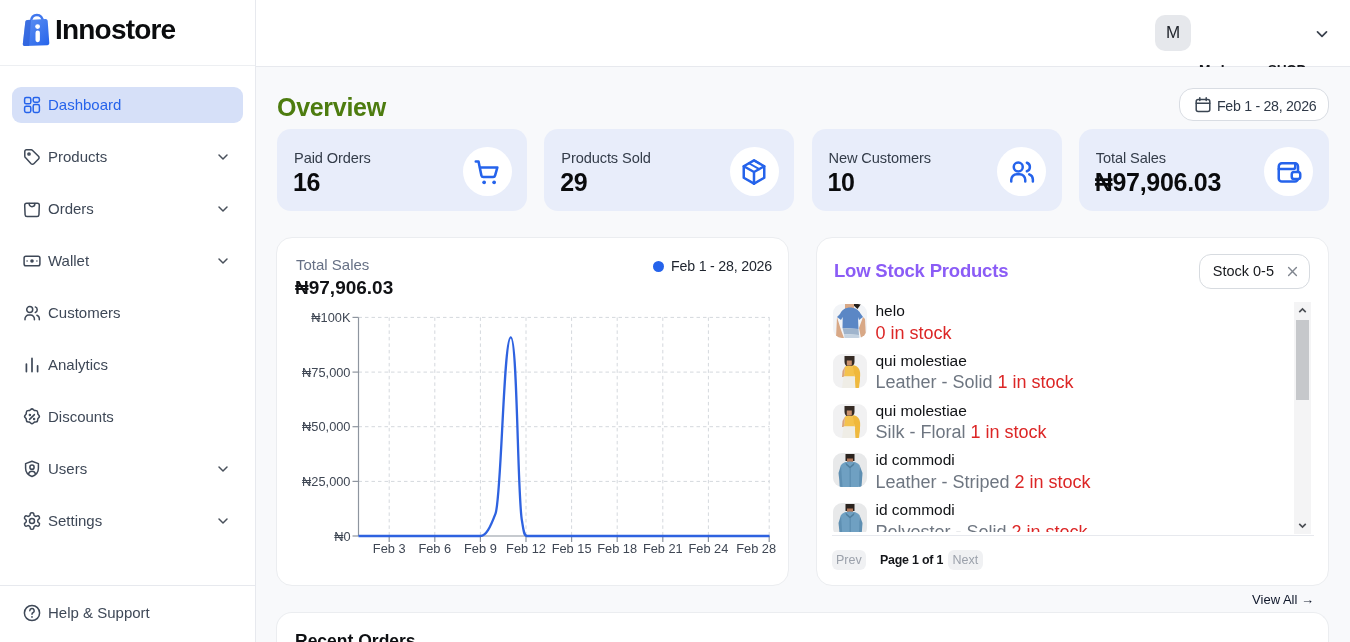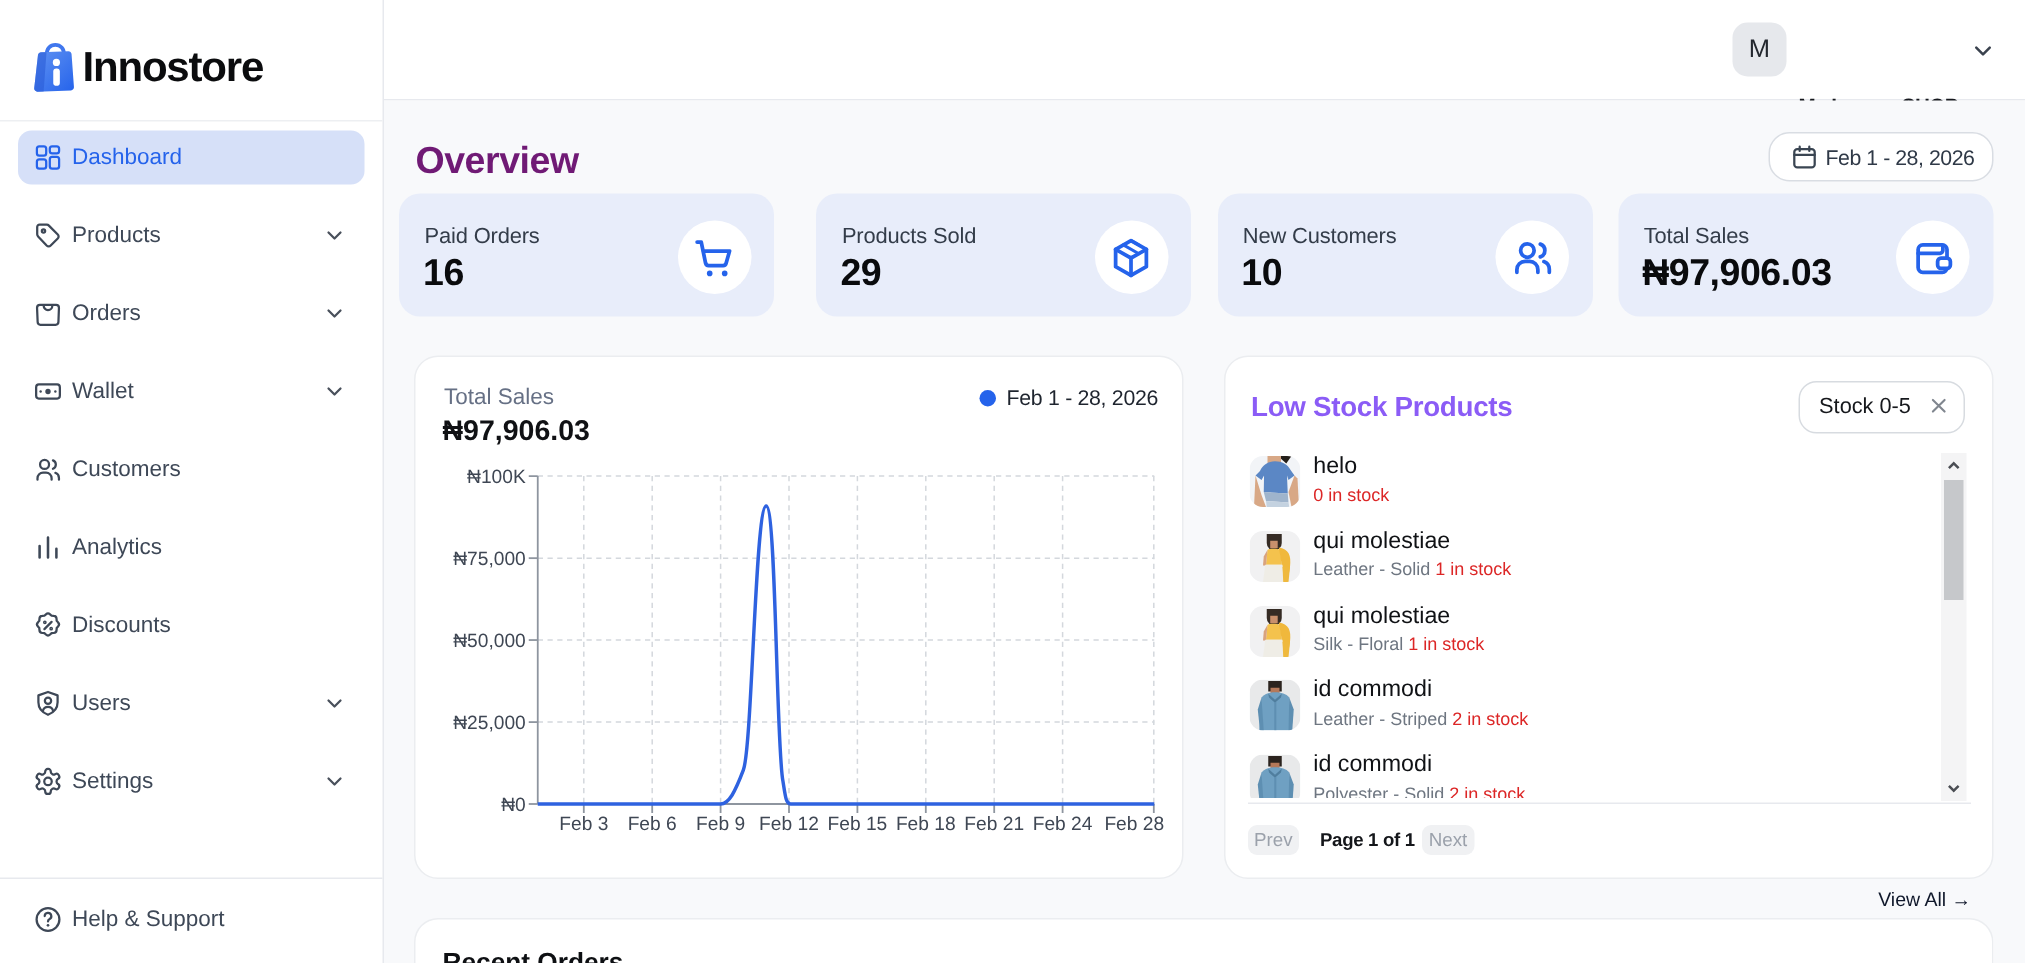--- a/index.html
+++ b/index.html
@@ -1,35 +1,35 @@
 <!DOCTYPE html>
 <html><head>
 <meta charset="utf-8">
 <style>
 * { margin:0; padding:0; box-sizing:border-box; }
 html,body { width:1350px; height:642px; overflow:hidden; font-family:"Liberation Sans", sans-serif; background:#F8F9FB; }
 
 #sidebar { position:absolute; left:0; top:0; width:256px; height:642px; background:#fff; border-right:1px solid #E7E9EE; }
-#logo { position:absolute; left:0; top:15px; width:255px; height:66px; border-bottom:1px solid #EDEFF2; }
+#logo { position:absolute; left:0; top:0; width:255px; height:66px; border-bottom:1px solid #EDEFF2; }
 #logo svg { position:absolute; left:21px; top:13px; }
 #logo .t { position:absolute; left:55px; top:14px; font-size:28px; font-weight:800; color:#0B0C0E; letter-spacing:-0.8px; }
 .nav-item { position:absolute; left:12px; width:231px; height:36px; border-radius:9px; color:#3E4857; font-size:15px; }
 .nav-item .ic { position:absolute; left:10px; top:8px; width:20px; height:20px; }
 .nav-item .lb { position:absolute; left:36px; top:9px; }
 .nav-item .ch { position:absolute; right:12px; top:10px; width:16px; height:16px; }
 .nav-item.active { background:#D6E0F8; color:#2563EB; font-weight:500; }
 #sb-divider { position:absolute; left:0; top:585px; width:255px; border-top:1px solid #E7E9EE; }
 
 #header { position:absolute; left:256px; top:0; width:1094px; height:67px; background:#fff; border-bottom:1px solid #E7E9EE; }
 #avatar { position:absolute; left:899px; top:15px; width:36px; height:36px; border-radius:10px; background:#E6E8EC; text-align:center; line-height:36px; font-size:17px; font-weight:500; color:#23272E; }
 #shopname { position:absolute; left:943px; top:25.5px; font-size:13.8px; font-weight:600; color:#16181D; letter-spacing:-0.4px; white-space:nowrap;margin-top:37px; }
 #hdr-chev { position:absolute; left:1058px; top:26px; width:16px; height:16px; }
 
 #main { position:absolute; left:256px; top:67px; width:1094px; height:575px; background:#F8F9FB; }
-h1 { position:absolute; left:21px; top:26px; font-size:25px; font-weight:700; color:#701a75; letter-spacing:-0.3px; }
+h1 { position:absolute; left:21px; top:26px; font-size:25px; font-weight:700; color:#4d7c0f; letter-spacing:-0.3px; }
 #datebtn { position:absolute; left:923px; top:21px; width:150px; height:33px; background:#fff; border:1px solid #D9DDE3; border-radius:14px; }
 #datebtn svg { position:absolute; left:14px; top:7px; }
 #datebtn .t { position:absolute; left:37px; top:8.5px; font-size:14.2px; letter-spacing:-0.3px; color:#2F3947; white-space:nowrap; }
 
 .stat { position:absolute; top:62px; width:250px; height:82px; background:#E8EDFA; border-radius:14px; }
 .stat .lb { position:absolute; left:17px; top:21px; font-size:14.6px; color:#333C49; letter-spacing:-0.1px; }
 .stat .val { position:absolute; left:16px; top:39px; font-size:25px; font-weight:800; color:#0A0B0D; letter-spacing:-0.3px; }
 .stat .circ { position:absolute; right:15.5px; top:18px; width:49px; height:49px; border-radius:50%; background:#fff; }
 .stat .circ svg { position:absolute; left:9.5px; top:9.5px; }
 
@@ -41,21 +41,21 @@
 #ct-value { position:absolute; left:18px; top:38.5px; font-size:19px; font-weight:700; color:#101114; }
 #legend { position:absolute; right:16px; top:20px; font-size:14.2px; letter-spacing:-0.2px; color:#1E242E; }
 #legend .dot { display:inline-block; width:11px; height:11px; border-radius:50%; background:#2563EB; margin-right:7px; position:relative; top:1px; }
 
 #st-title { position:absolute; left:17px; top:22px; font-size:18.5px; font-weight:700; color:#8b5cf6; letter-spacing:-0.2px; }
 #chip { position:absolute; right:18px; top:16px; height:35px; border:1px solid #D7DBE0; border-radius:12px; background:#fff; padding:0 10px 10px 13px; line-height:33px; font-size:14.5px; color:#16181C; }
 #chip .x { margin-left:8px; position:relative; top:1.5px; }
 .prod { position:absolute; left:16px; width:440px; height:44px; }
 .prod .th { position:absolute; left:0; top:0; width:34px; height:34px; border-radius:9px; overflow:hidden; }
 .prod .nm { position:absolute; left:42.5px; top:-2px; font-size:15.5px; font-weight:500; color:#101215; }
-.prod .sb { position:absolute; left:42.5px; top:18.5px; font-size:12px; color:#6E7681;text-align:center; }
+.prod .sb { position:absolute; left:42.5px; top:18.5px; font-size:18px; color:#6E7681;text-align:center; }
 .prod .sb .red { color:#DC2626; }
 #listclip { position:absolute; left:0; top:63px; width:511px; height:231px; overflow:hidden; }
 
 #sbar { position:absolute; right:17px; top:64px; width:17px; height:232px; background:#F4F4F5; }
 #sbar .thumb { position:absolute; left:2px; top:18px; width:13px; height:80px; background:#C6C8CB; }
 #sbar svg { position:absolute; left:4px; }
 #st-divider { position:absolute; left:15px; top:297px; width:482px; border-top:1px solid #E7E9EE; }
 .pgbtn { position:absolute; top:312px; height:20px; background:#F0F1F3; border-radius:6px; font-size:12.5px; color:#9BA1AB; padding:0 4.5px; line-height:20px; }
 #pginfo { position:absolute; left:63px; top:314.5px; font-size:12.4px; font-weight:600; color:#14161A; letter-spacing:-0.2px; }
 #viewall { position:absolute; right:14px; top:314px; font-size:13px; color:#0f172a;margin-top:40px; }
@@ -194,21 +194,21 @@
 <div id="main">
   <h1>Overview</h1>
   <div id="datebtn">
     <svg width="18" height="18" viewBox="0 0 18 18" fill="none" stroke="#3A4552" stroke-width="1.5">
         <rect x="2.2" y="3.4" width="13.6" height="12.2" rx="2"></rect>
         <path d="M2.2 7.3 H15.8 M5.8 1.8 V4.6 M12.2 1.8 V4.6" stroke-linecap="round"></path>
       </svg>
     <span class="t">Feb 1 - 28, 2026</span>
   </div>
 
-  <div class="stat" style="left:10px;">
+  <div class="stat" style="left:21px;">
     <div class="lb">Paid Orders</div>
       <div class="val">16</div>
     <div class="circ">
         <svg width="30" height="30" viewBox="0 0 24 24" fill="none" stroke="#2563EB" stroke-width="2" stroke-linecap="round" stroke-linejoin="round">
           <circle cx="9.7" cy="20.2" r="1.5" fill="#2563EB" stroke="none"></circle>
           <circle cx="17.7" cy="20.2" r="1.5" fill="#2563EB" stroke="none"></circle>
           <path d="M3 3.5 h2.2 l2.3 11.2 a1.7 1.7 0 0 0 1.7 1.3 h7.6 a1.7 1.7 0 0 0 1.7-1.3 L20.3 8.3 H6.1"></path>
         </svg>
       </div>
   </div>

